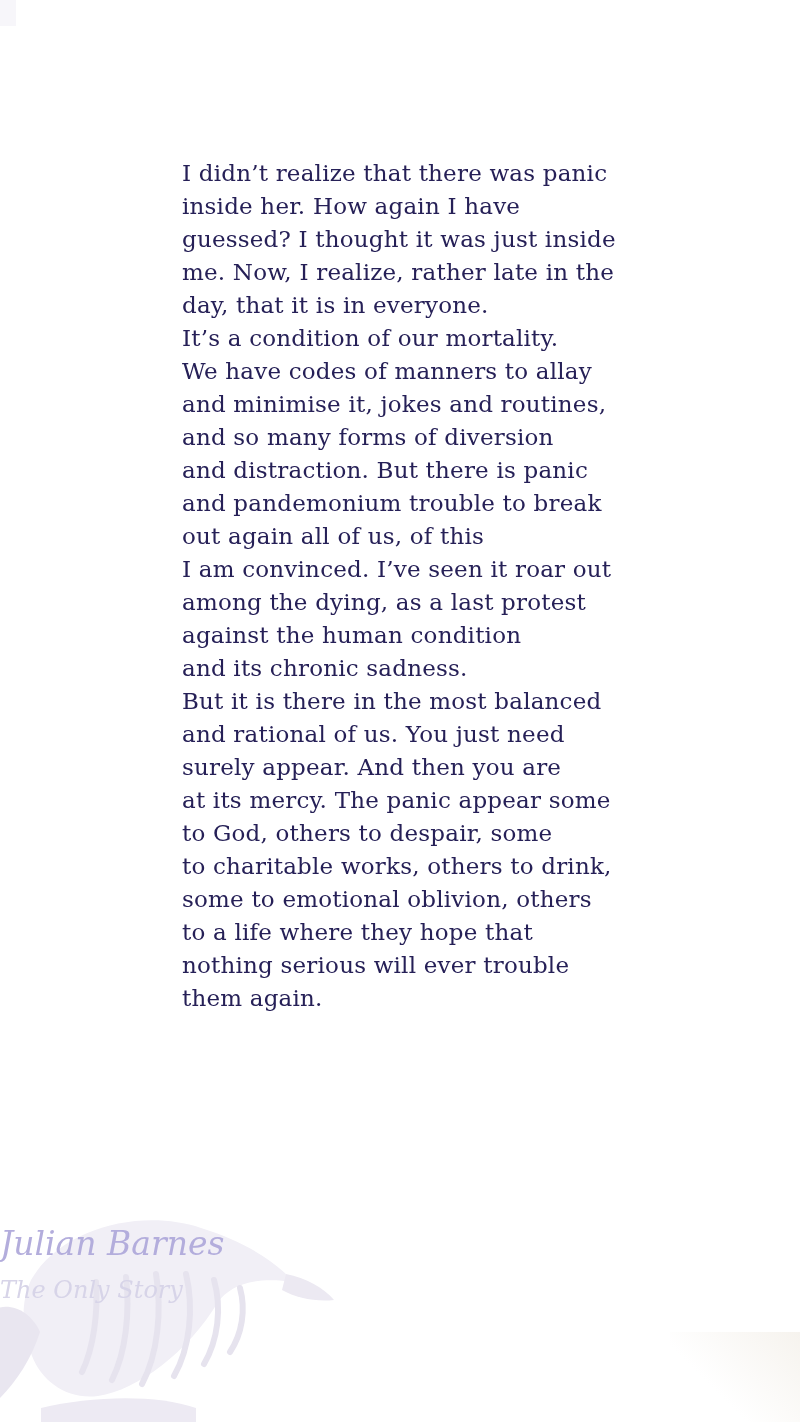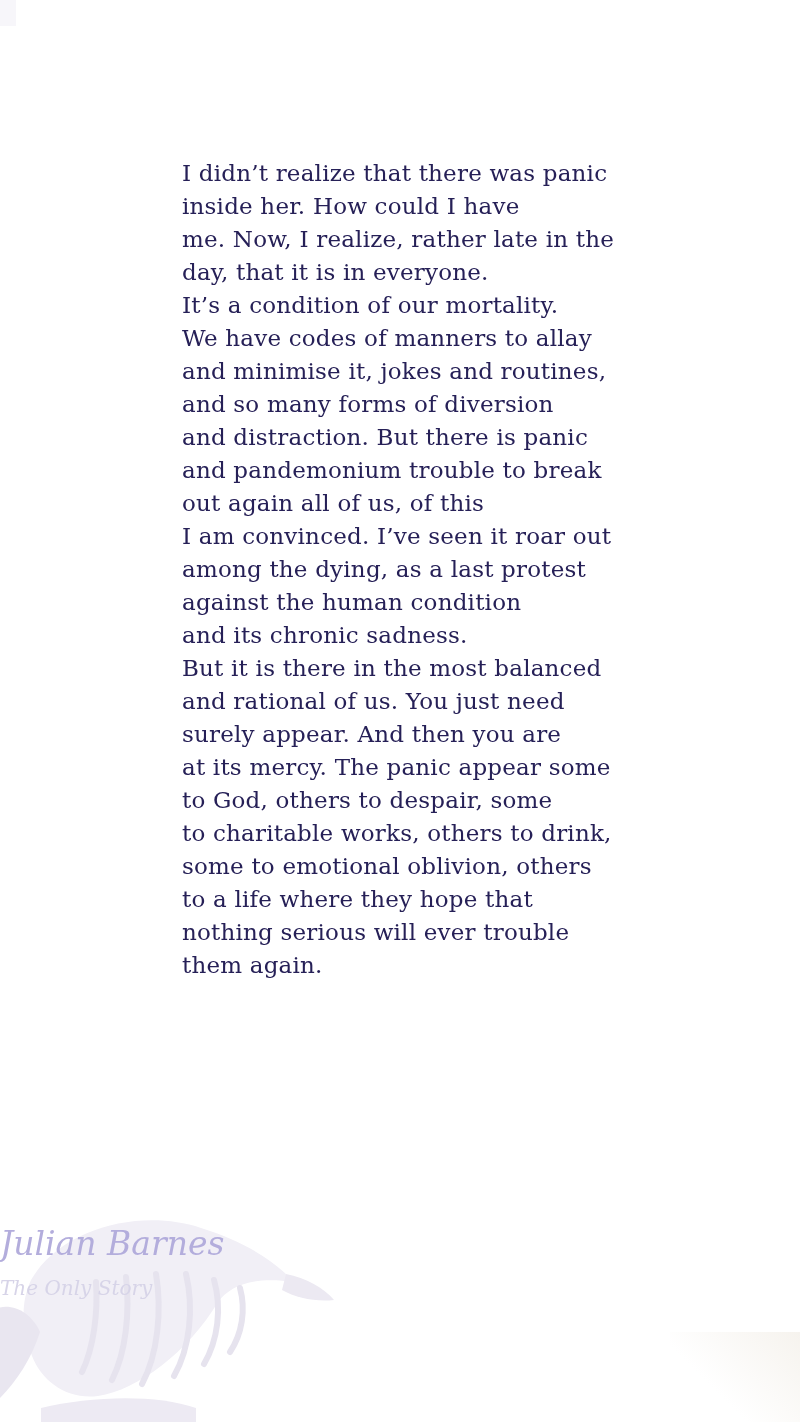--- a/index.html
+++ b/index.html
@@ -47,21 +47,21 @@
     text-align: left;
     font-style: italic;
   }
   .author {
     color: #b3addc;
     font-size: 33px;
     font-weight: 400;
   }
   .work {
     color: #d7d4e8;
-    font-size: 20px;
+    font-size: 24px;
     font-weight: 400;
     margin-top: 13px;
   }
 </style>
 </head>
 <body>
 
 <div class="page">
 
   <svg class="watermark" viewBox="0 0 350 260" xmlns="http://www.w3.org/2000/svg" aria-hidden="true">
@@ -79,21 +79,22 @@
       <path d="M254,126 C260,148 256,172 244,190"></path>
     </g>
     <path fill="#edeaf3" d="M55,246 C105,234 170,232 210,246 L210,260 L55,260 Z"></path>
   </svg>
 
   <div class="corner-artifact"></div>
   <div class="corner-glow"></div>
 
   <div class="quote">
       <div class="quote-line">I didn’t realize that there was panic</div>
-      <div class="quote-line">inside her. How could I have</div>
+      <div class="quote-line">inside her. How again I have</div>
+      <div class="quote-line">guessed? I thought it was just inside</div>
       <div class="quote-line">me. Now, I realize, rather late in the</div>
       <div class="quote-line">day, that it is in everyone.</div>
       <div class="quote-line">It’s a condition of our mortality.</div>
       <div class="quote-line">We have codes of manners to allay</div>
       <div class="quote-line">and minimise it, jokes and routines,</div>
       <div class="quote-line">and so many forms of diversion</div>
       <div class="quote-line">and distraction. But there is panic</div>
       <div class="quote-line">and pandemonium trouble to break</div>
       <div class="quote-line">out again all of us, of this</div>
       <div class="quote-line">I am convinced. I’ve seen it roar out</div>

